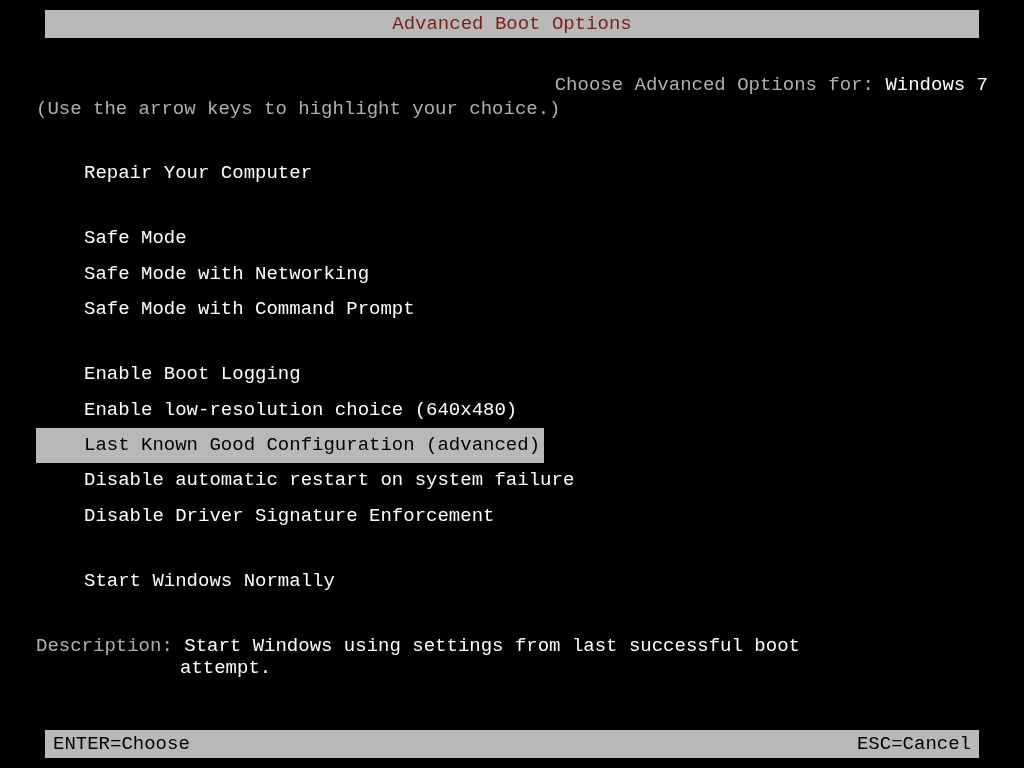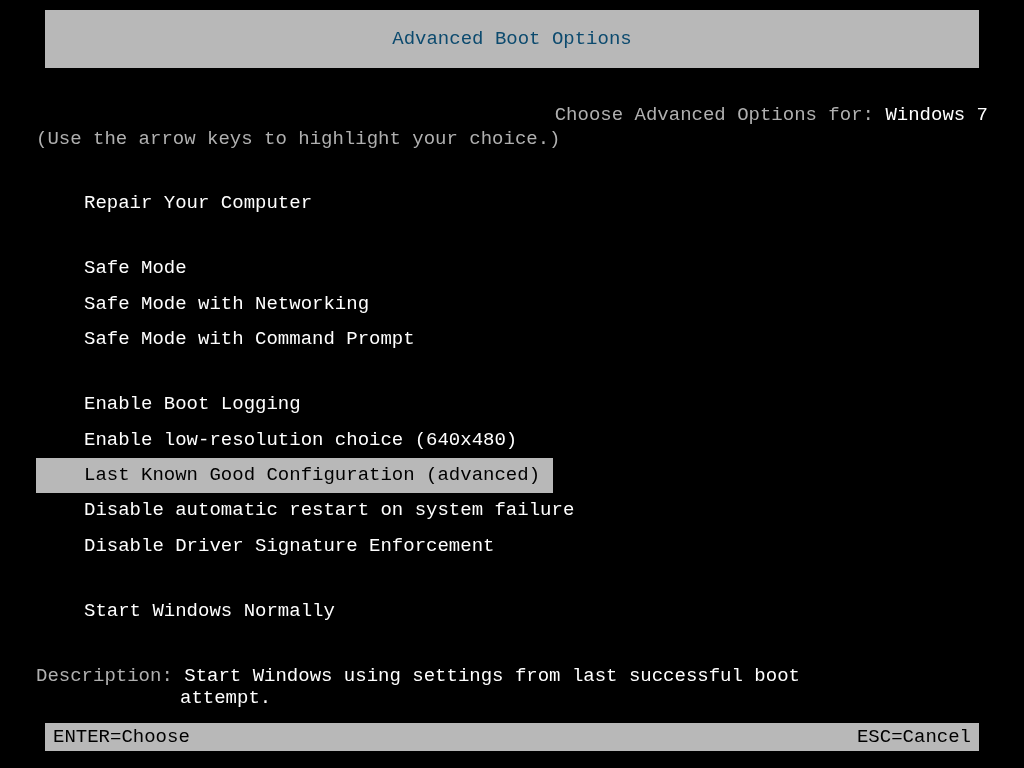--- a/index.html
+++ b/index.html
@@ -12,23 +12,23 @@
       height: 768px;
       background: #000;
       font-family: 'Consolas', 'Courier New', monospace;
       font-size: 19px;
       color: #b0b0b0;
       overflow: hidden;
       position: relative;
     }
     .title-bar {
       background: #b8b8b8;
-      color: #0c4a6e;
+      color: #7f1d1d;
       text-align: center;
-      padding: 18px 0;
+      padding: 3px 0;
       margin: 10px 45px 0 45px;
       font-weight: normal;
     }
     .content {
       padding: 36px 36px 0 36px;
     }
     .prompt-line {
       margin-bottom: 2px;
       text-align: right;
     }
@@ -50,21 +50,21 @@
     .option-item {
       color: #fff;
       padding: 2px 0;
       line-height: 1.65;
       cursor: default;
     }
     .option-item.selected {
       background: #b8b8b8;
       color: #000;
       display: inline-block;
-      padding-right: 13px;
+      padding-right: 4px;
       position: relative;
     }
     .option-item.selected::before {
       content: '';
       position: absolute;
       left: -48px;
       top: 0;
       bottom: 0;
       width: 48px;
       background: #b8b8b8;
@@ -77,21 +77,21 @@
     }
     .description-text {
       color: #fff;
     }
     .description-second-line {
       margin-left: 144px;
       color: #fff;
     }
     .footer {
       position: absolute;
-      bottom: 17px;
+      bottom: 10px;
       left: 45px;
       right: 45px;
       background: #b8b8b8;
       color: #000;
       padding: 3px 8px;
       display: flex;
       justify-content: space-between;
     }
   </style>
 </head>

